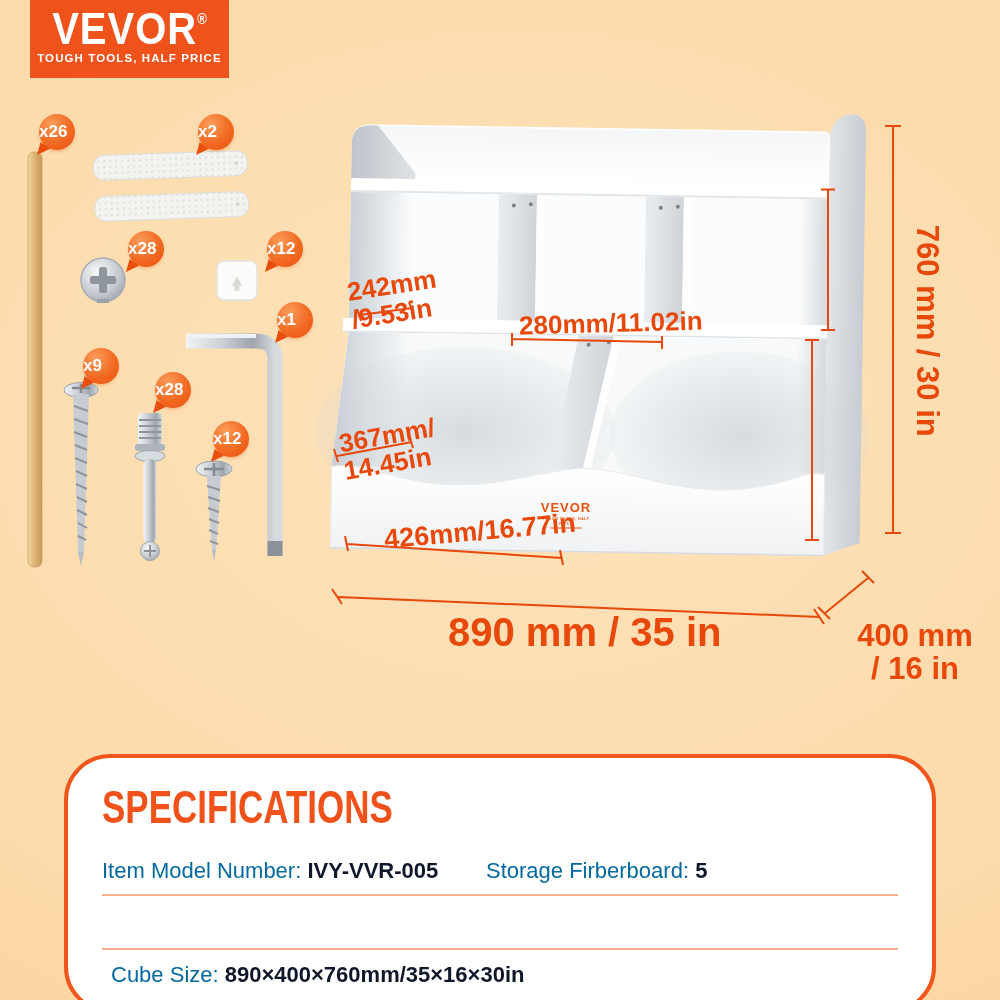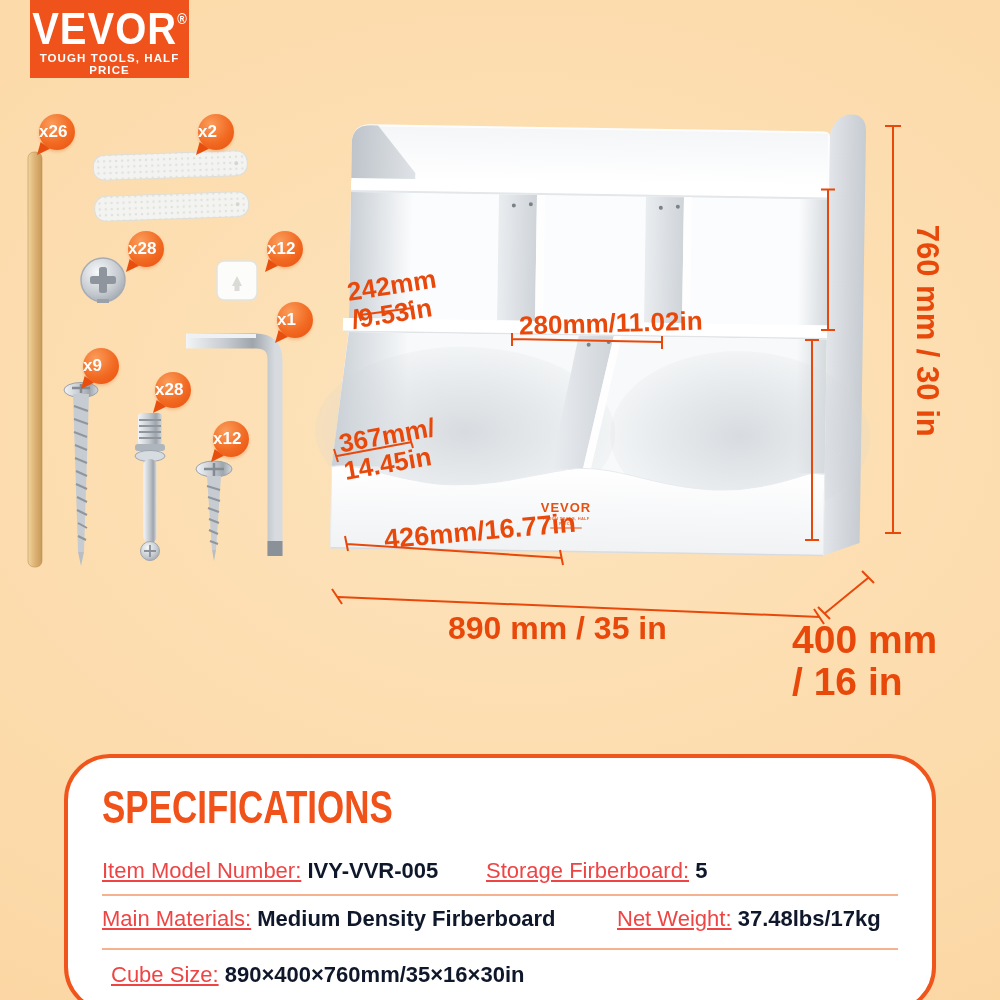--- a/index.html
+++ b/index.html
@@ -3,21 +3,21 @@
 <meta charset="utf-8">
 <style>
   html,body{margin:0;padding:0;}
   .stage{
     position:relative;width:1000px;height:1000px;overflow:hidden;
     font-family:"Liberation Sans","DejaVu Sans",sans-serif;
     background:radial-gradient(130% 95% at 52% 42%, #FDE3BC 0%, #FCDAA9 58%, #F9D09B 100%);
   }
   
   .brand{
-    position:absolute;left:30px;top:0;width:159px;height:78px;
+    position:absolute;left:30px;top:0;width:199px;height:78px;
     background:#F0521C;color:#fff;text-align:center;
   }
   .brand .wordmark{
     display:inline-block;margin-top:6px;font-size:40px;font-weight:800;letter-spacing:1px;
     transform:scaleY(1.12);transform-origin:top center;line-height:1;
   }
   .brand .reg{font-size:13px;font-weight:700;vertical-align:18px;letter-spacing:0;}
   .brand .tagline{
     display:block;margin-top:7px;font-size:11.5px;font-weight:700;letter-spacing:1.1px;line-height:1;
   }
@@ -33,38 +33,38 @@
   .bubble .tail{
     position:absolute;left:-2px;bottom:-5px;width:13px;height:13px;
     background:#E84F0F;clip-path:polygon(0 100%, 28% 0, 100% 52%);
   }
   
   .dim{
     position:absolute;color:#E8490B;font-weight:700;font-size:26px;line-height:1.08;
     white-space:nowrap;
   }
   .dim .l{display:block;}
-  .dim.big{font-size:32px;}
+  .dim.big{font-size:40px;}
   
   .cab-logo{position:absolute;left:536px;top:501px;width:60px;text-align:center;color:#E8500F;}
   .cab-logo .t1{display:block;font-size:13px;font-weight:800;letter-spacing:1px;line-height:1;}
   .cab-logo .t2{display:block;font-size:4px;font-weight:700;letter-spacing:.3px;opacity:.85;margin-top:1.5px;}
   .cab-logo .t3{display:block;height:2px;margin:1.5px 14px 0 14px;background:#E8500F;opacity:.5;border-radius:1px;}
   
   .spec{
     position:absolute;left:64px;top:713px;width:864px;height:251px;
     background:#fff;border:4px solid #F0551C;border-radius:46px;margin-top:41px;
   }
   .spec .title{
     position:absolute;left:34px;top:22px;font-size:46px;font-weight:800;color:#F0521A;
     transform:scaleX(.76);transform-origin:left center;white-space:nowrap;letter-spacing:0;
   }
   .spec .row{position:absolute;left:0;width:100%;height:26px;font-size:22px;white-space:nowrap;}
   .spec .pair{position:absolute;top:0;}
-  .spec .lab{color:#ef4444;font-weight:400;text-decoration:underline;}
+  .spec .lab{color:#0369a1;font-weight:400;}
   .spec .val{color:#0f172a;font-weight:700;}
   .spec .divider{position:absolute;left:34px;right:34px;height:1.5px;background:#F6B28E;}
 </style>
 </head>
 <body>
 
 <div class="stage">
 
   <div class="brand">
     <span class="wordmark"><span>VEVOR</span><span class="reg">®</span></span>
@@ -249,21 +249,21 @@
   <div class="dim" style="left:341px;top:421px;transform:rotate(-10deg)">
     <span class="l">367mm/</span>
       <span class="l">14.45in</span>
   </div>
   <div class="dim" style="left:384px;top:517px;font-size:27px;transform:rotate(-5deg)">
     <span>426mm/16.77in</span>
   </div>
   <div class="dim big" style="left:448px;top:611px">
     <span>890 mm / 35 in</span>
   </div>
-  <div class="dim" style="left:792px;top:619px;width:116px;font-size:39px">
+  <div class="dim" style="left:857px;top:619px;width:116px;text-align:center;font-size:31px">
     <span class="l">400 mm</span>
       <span class="l">/ 16 in</span>
   </div>
   <div class="dim" style="left:817px;top:314px;width:220px;text-align:center;font-size:31px;transform:rotate(90deg)">
     <span>760 mm / 30 in</span>
   </div>
 
   <div class="cab-logo">
     <span class="t1">VEVOR</span>
     <span class="t2">TOUGH TOOLS, HALF PRICE</span>
@@ -278,30 +278,20 @@
         <span class="lab">Item Model Number:</span>
         <span class="val">IVY-VVR-005</span>
       </span>
       <span class="pair" style="left:418px">
         <span class="lab">Storage Firberboard:</span>
         <span class="val">5</span>
       </span>
     </div>
     <div class="divider" style="top:136px"></div>
 
-    <div class="row" style="top:148px">
-      <span class="pair" style="left:34px">
-        <span class="lab">Main Materials:</span>
-        <span class="val">Medium Density Firberboard</span>
-      </span>
-      <span class="pair" style="left:549px">
-        <span class="lab">Net Weight:</span>
-        <span class="val">37.48lbs/17kg</span>
-      </span>
-    </div>
     <div class="divider" style="top:190px"></div>
 
     <div class="row" style="top:204px">
       <span class="pair" style="left:43px">
         <span class="lab">Cube Size:</span>
         <span class="val">890×400×760mm/35×16×30in</span>
       </span>
     </div>
   </div>
 

